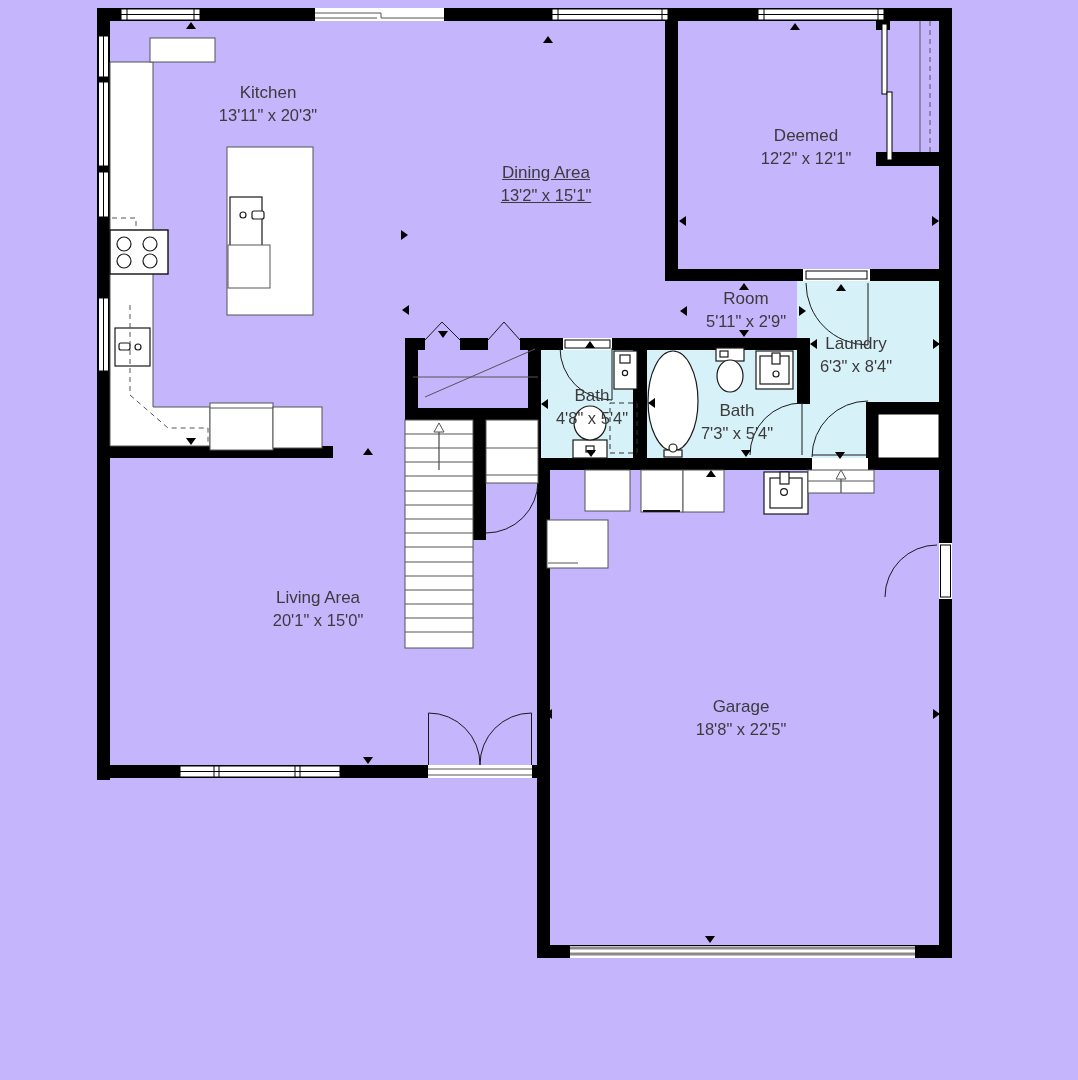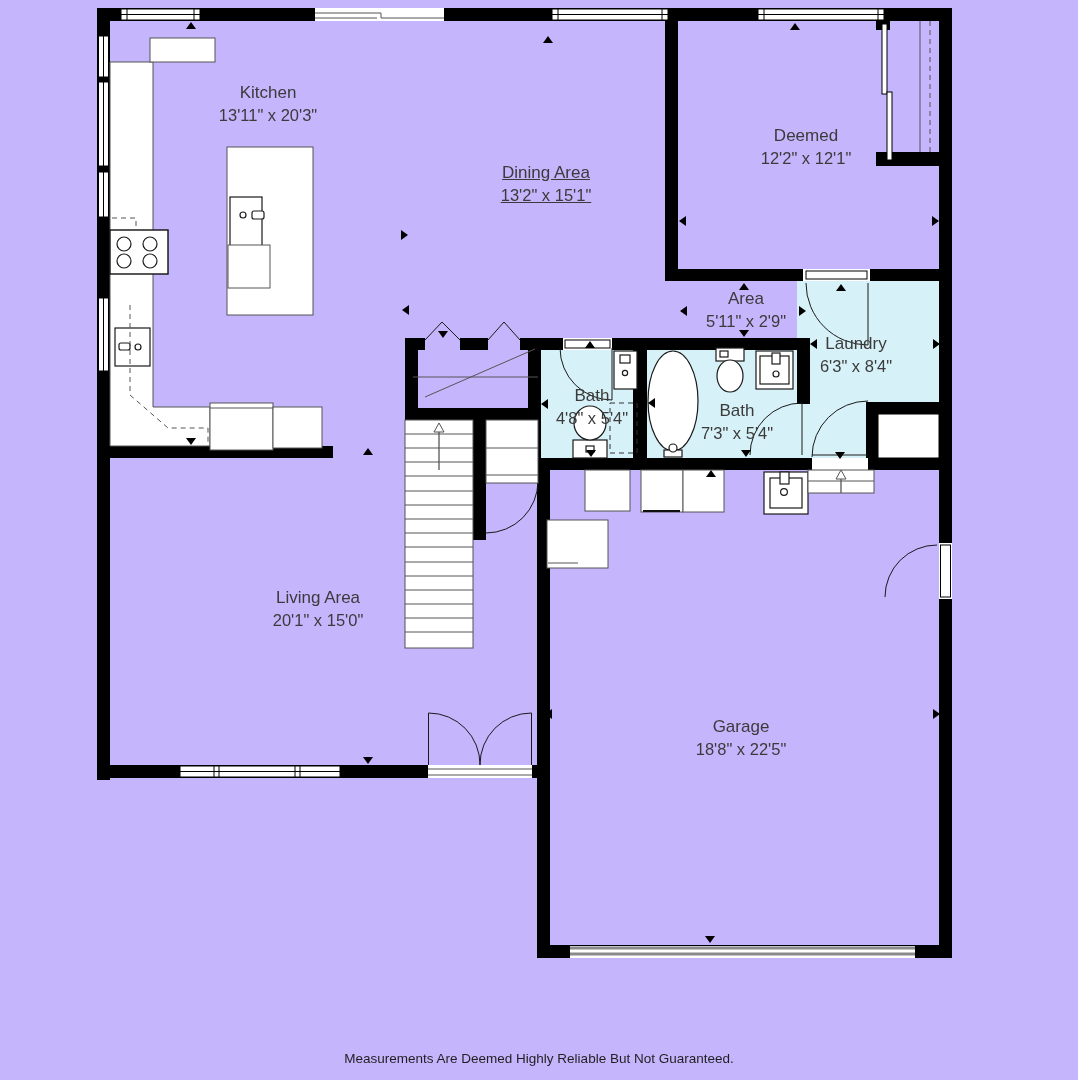--- a/index.html
+++ b/index.html
@@ -308,38 +308,37 @@
   </div>
   <div class="room-label" style="left:546px;top:184px;text-decoration:underline;">
     <div class="rname">Dining Area</div>
     <div class="rdims">13'2" x 15'1"</div>
   </div>
   <div class="room-label" style="left:806px;top:147px;">
     <div class="rname">Deemed</div>
     <div class="rdims">12'2" x 12'1"</div>
   </div>
   <div class="room-label" style="left:746px;top:310px;">
-    <div class="rname">Area</div>
+    <div class="rname">Room</div>
     <div class="rdims">5'11" x 2'9"</div>
   </div>
   <div class="room-label" style="left:856px;top:355px;">
     <div class="rname">Laundry</div>
     <div class="rdims">6'3" x 8'4"</div>
   </div>
   <div class="room-label" style="left:592px;top:407px;">
     <div class="rname">Bath</div>
     <div class="rdims">4'8" x 5'4"</div>
   </div>
   <div class="room-label" style="left:737px;top:422px;">
     <div class="rname">Bath</div>
     <div class="rdims">7'3" x 5'4"</div>
   </div>
   <div class="room-label" style="left:318px;top:609px;">
     <div class="rname">Living Area</div>
     <div class="rdims">20'1" x 15'0"</div>
   </div>
-  <div class="room-label" style="left:741px;top:738px;">
+  <div class="room-label" style="left:741px;top:718px;">
     <div class="rname">Garage</div>
     <div class="rdims">18'8" x 22'5"</div>
   </div>
 
-  <div class="disclaimer">Measurements Are Deemed Highly Reliable But Not Guaranteed.</div>
 </div>
 
 </body></html>

